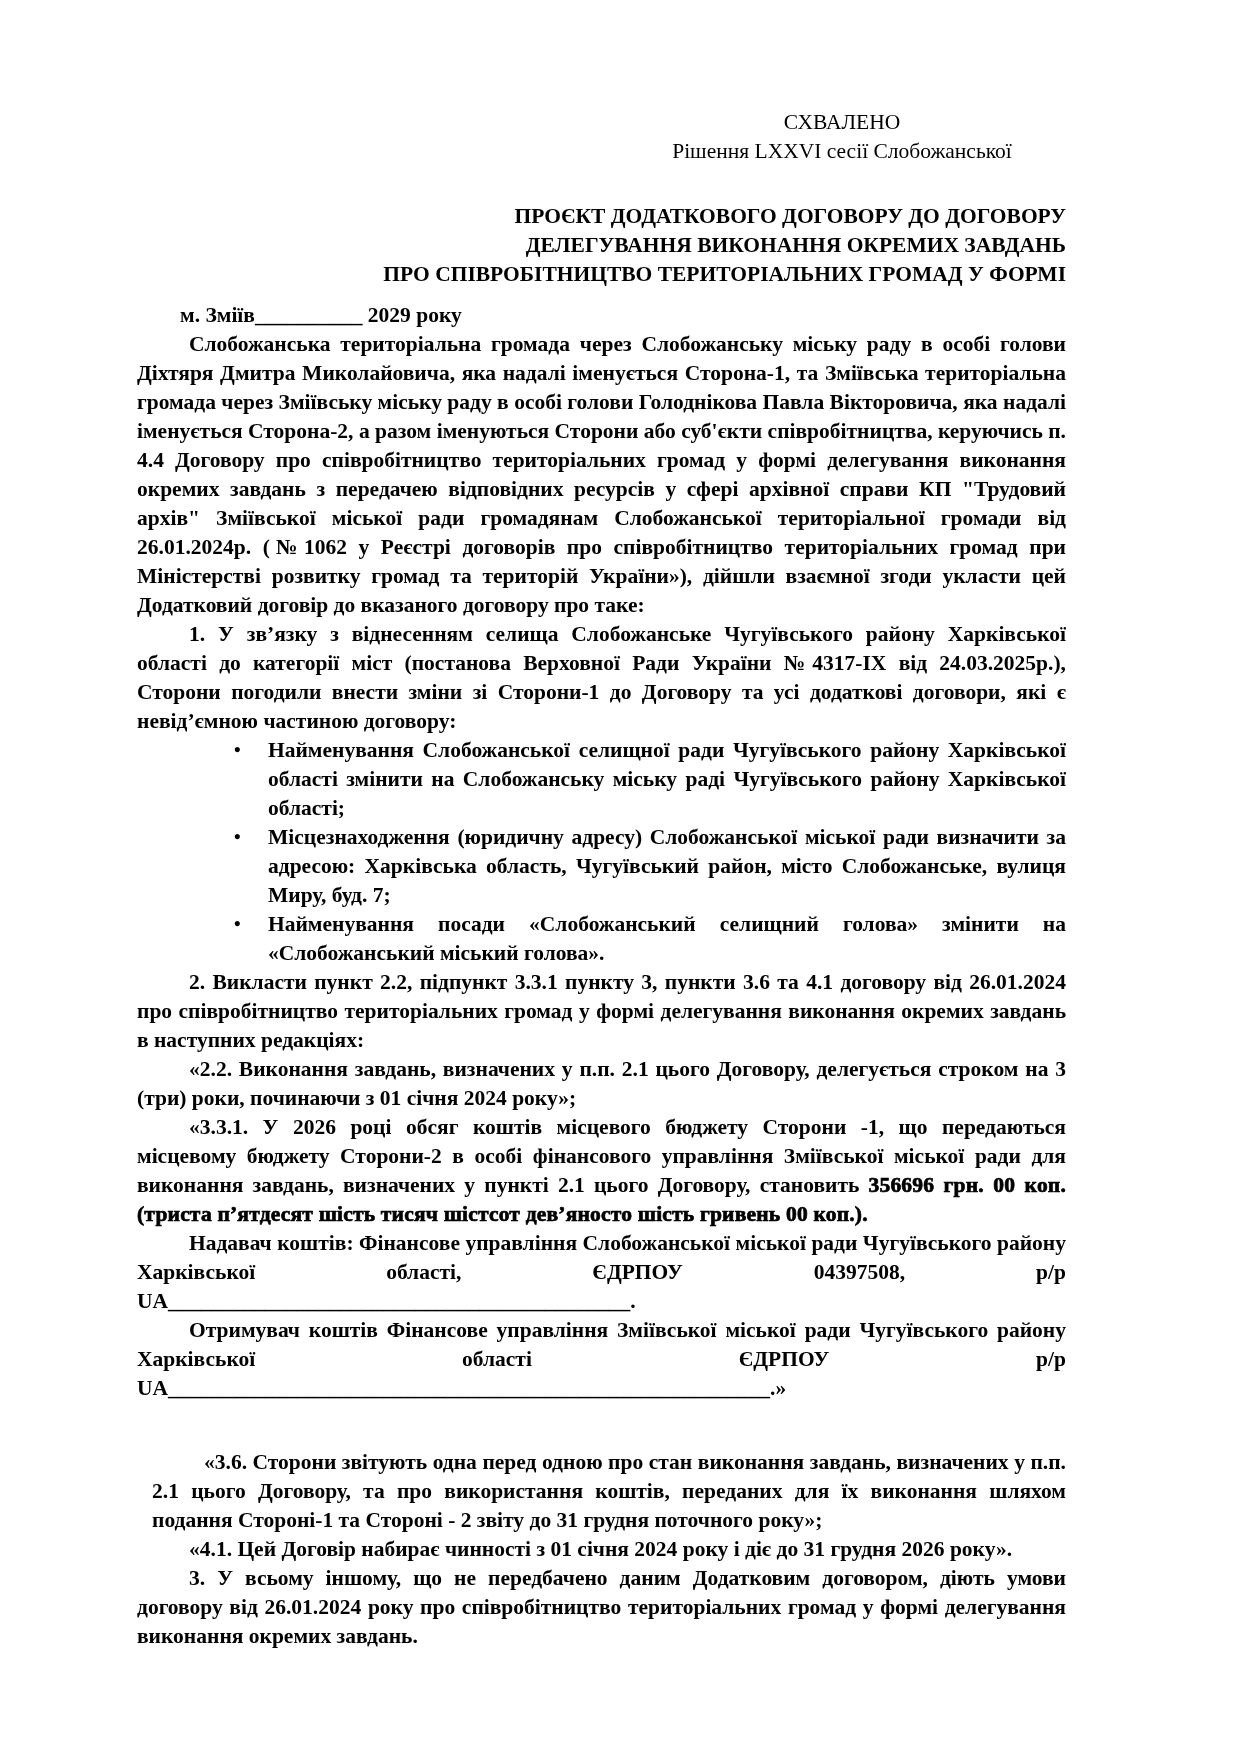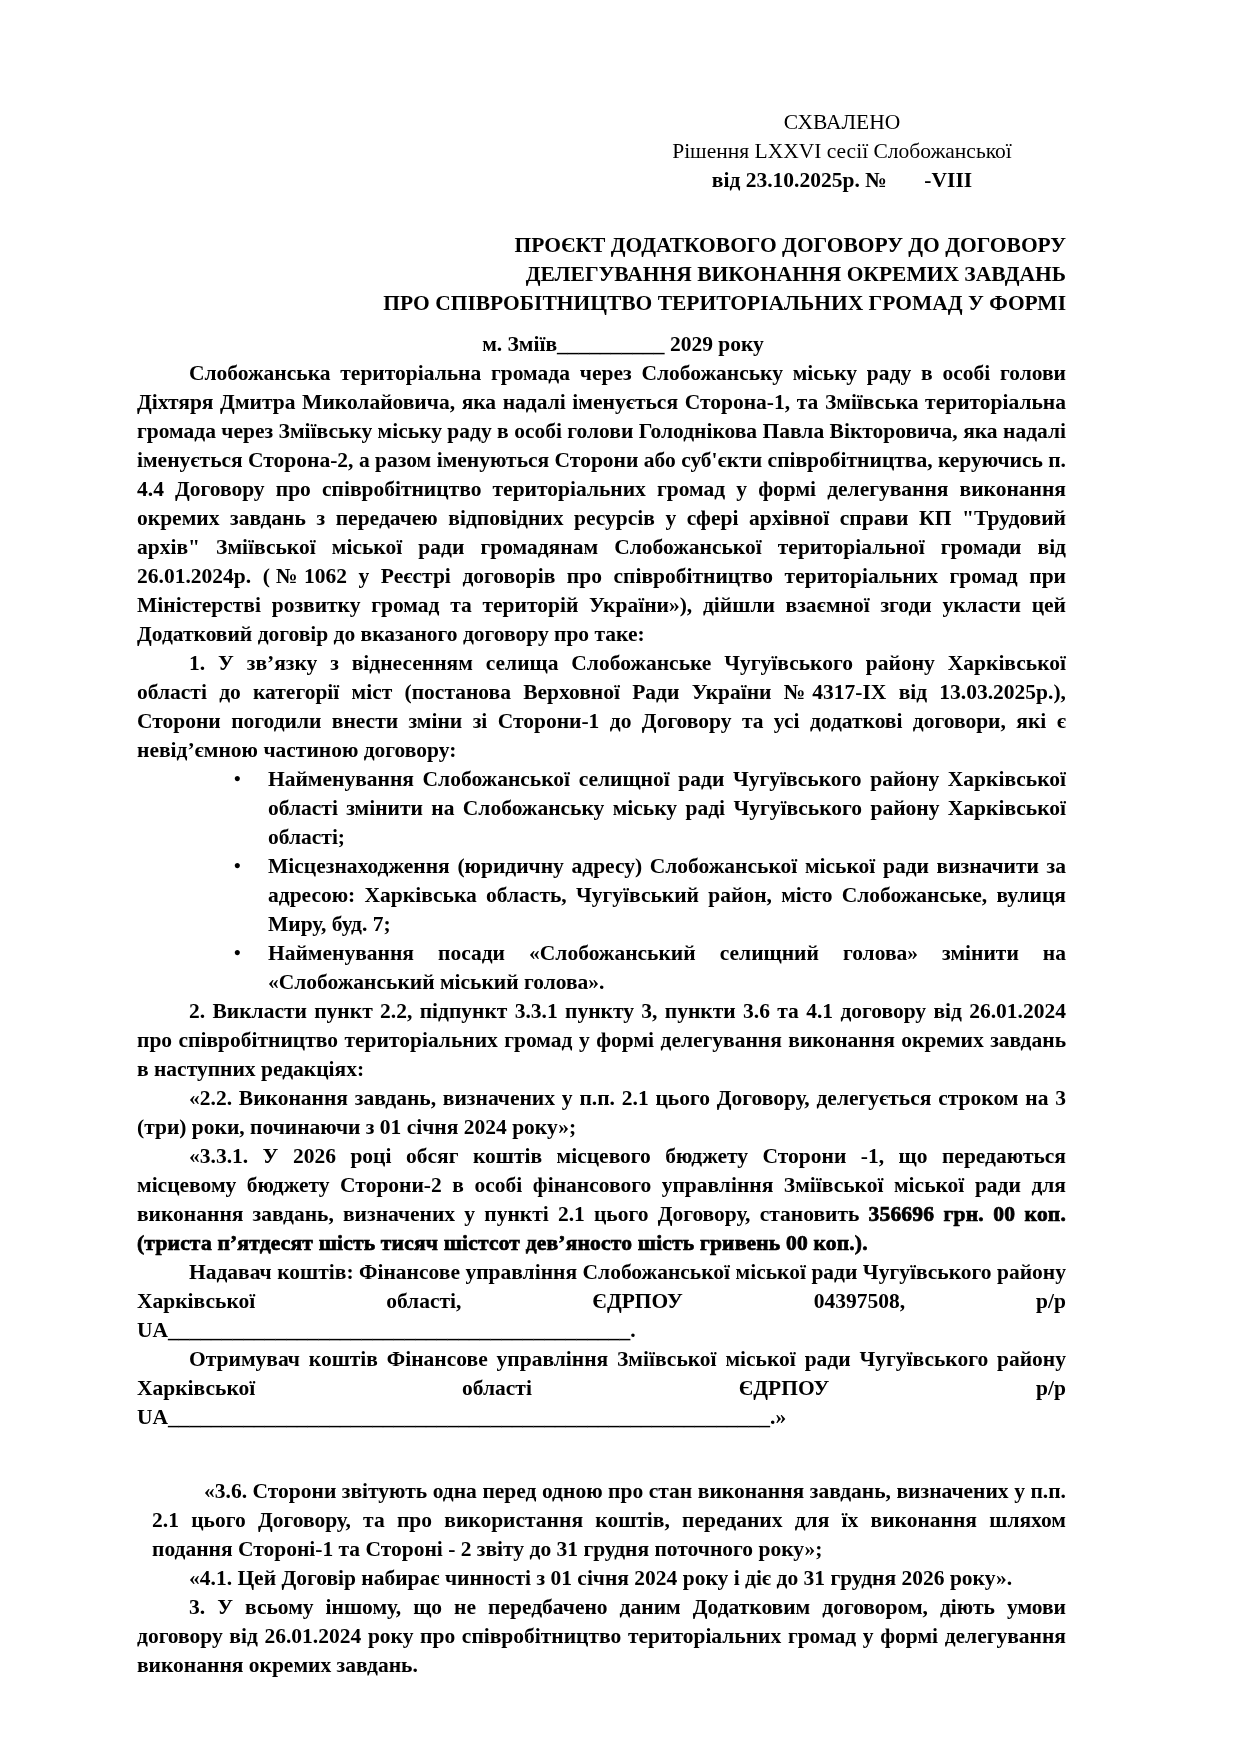--- a/index.html
+++ b/index.html
@@ -26,21 +26,21 @@
   }
   .approval .b { font-weight: 700; white-space: pre; }
   .title {
     margin-top: 36px;
     text-align: right;
     font-weight: 700;
   }
   .place-row {
     margin-top: 12px;
     display: flex;
-    justify-content: center;
+    justify-content: flex-start;
     align-items: baseline;
   }
   .place-row .place { padding-left: 43px; }
   .place-row .pd-right { white-space: pre; }
   p.para {
     margin: 0;
     text-align: justify;
     text-indent: 52px;
   }
   p.mt { }
@@ -63,37 +63,36 @@
   }
 </style>
 </head>
 <body>
 
 <div class="page">
 
   <div class="approval">
     <div>СХВАЛЕНО</div>
     <div>Рішення LXXVI сесії Слобожанської</div>
-    <div class="b">від 23.10.2025р. №&nbsp;&nbsp;&nbsp;&nbsp;&nbsp;&nbsp;&nbsp;-VIII</div>
   </div>
 
   <div class="title">
     <div>ПРОЄКТ ДОДАТКОВОГО ДОГОВОРУ ДО ДОГОВОРУ</div>
     <div>ДЕЛЕГУВАННЯ ВИКОНАННЯ ОКРЕМИХ ЗАВДАНЬ</div>
     <div>ПРО СПІВРОБІТНИЦТВО ТЕРИТОРІАЛЬНИХ ГРОМАД У ФОРМІ</div>
   </div>
 
   <div class="place-row">
     <span class="place">м. Зміїв</span>
     <span class="pd-right"><span>__________</span> <span>2029 року</span></span>
   </div>
 
   <p class="para mt">Слобожанська територіальна громада через Слобожанську міську раду в особі голови Діхтяря Дмитра Миколайовича, яка надалі іменується Сторона-1, та Зміївська територіальна громада через Зміївську міську раду в особі голови Голоднікова Павла Вікторовича, яка надалі іменується Сторона-2, а разом іменуються Сторони або суб'єкти співробітництва, керуючись п. 4.4 Договору про співробітництво територіальних громад у формі делегування виконання окремих завдань з передачею відповідних ресурсів у сфері архівної справи КП "Трудовий архів" Зміївської міської ради громадянам Слобожанської територіальної громади від 26.01.2024р. (№1062 у Реєстрі договорів про співробітництво територіальних громад при Міністерстві розвитку громад та територій України»), дійшли взаємної згоди укласти цей Додатковий договір до вказаного договору про таке:</p>
 
-  <p class="para">1. У зв’язку з віднесенням селища Слобожанське Чугуївського району Харківської області до категорії міст (постанова Верховної Ради України №4317-IX від 13.03.2025р.), Сторони погодили внести зміни зі Сторони-1 до Договору та усі додаткові договори, які є невід’ємною частиною договору:</p>
+  <p class="para">1. У зв’язку з віднесенням селища Слобожанське Чугуївського району Харківської області до категорії міст (постанова Верховної Ради України №4317-IX від 24.03.2025р.), Сторони погодили внести зміни зі Сторони-1 до Договору та усі додаткові договори, які є невід’ємною частиною договору:</p>
 
   <ul class="changes">
     <li><span class="bullet-glyph">•</span><span>Найменування Слобожанської селищної ради Чугуївського району Харківської області змінити на Слобожанську міську раді Чугуївського району Харківської області;</span></li>
     <li><span class="bullet-glyph">•</span><span>Місцезнаходження (юридичну адресу) Слобожанської міської ради визначити за адресою: Харківська область, Чугуївський район, місто Слобожанське, вулиця Миру, буд. 7;</span></li>
     <li><span class="bullet-glyph">•</span><span>Найменування посади «Слобожанський селищний голова» змінити на «Слобожанський міський голова».</span></li>
   </ul>
 
   <p class="para">2. Викласти пункт 2.2, підпункт 3.3.1 пункту 3, пункти 3.6 та 4.1 договору від 26.01.2024 про співробітництво територіальних громад у формі делегування виконання окремих завдань в наступних редакціях:</p>
 
   <p class="para">«2.2. Виконання завдань, визначених у п.п. 2.1 цього Договору, делегується строком на 3 (три) роки, починаючи з 01 січня 2024 року»;</p>

